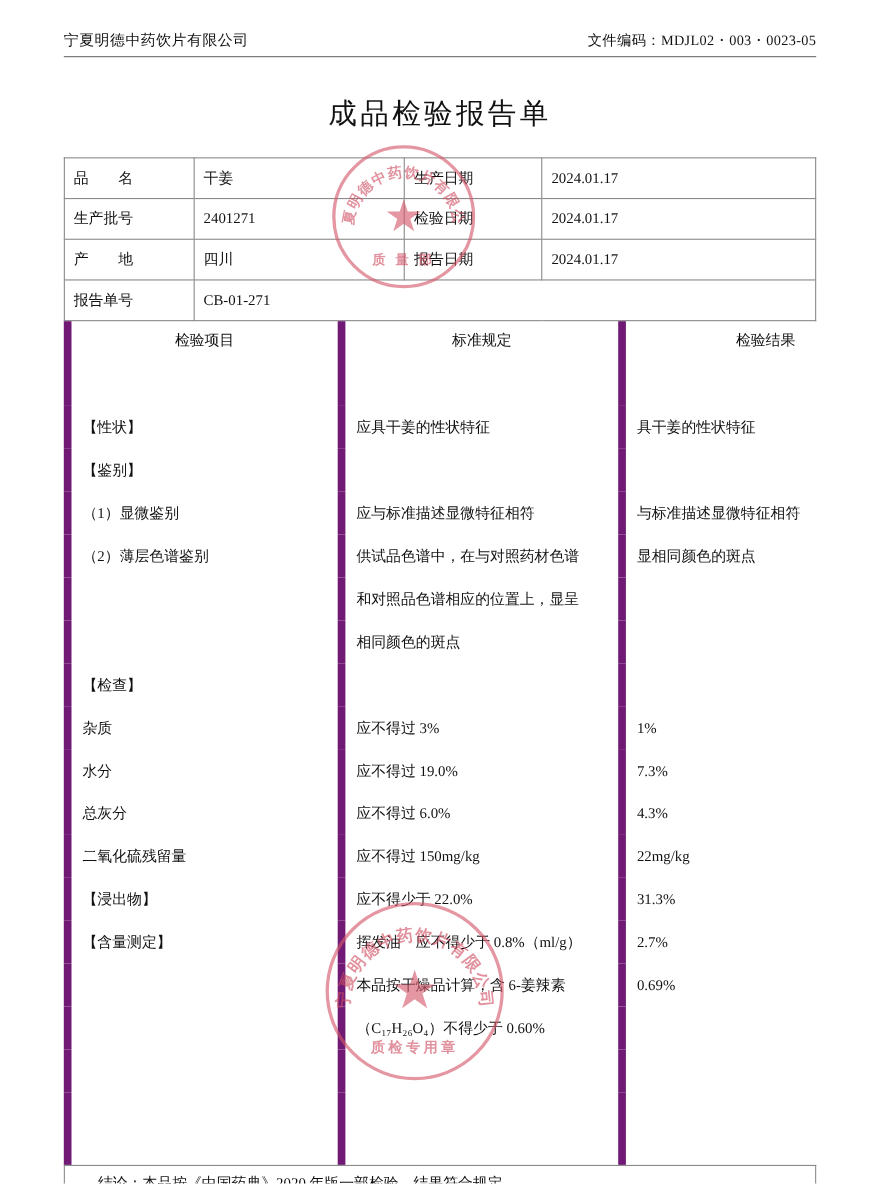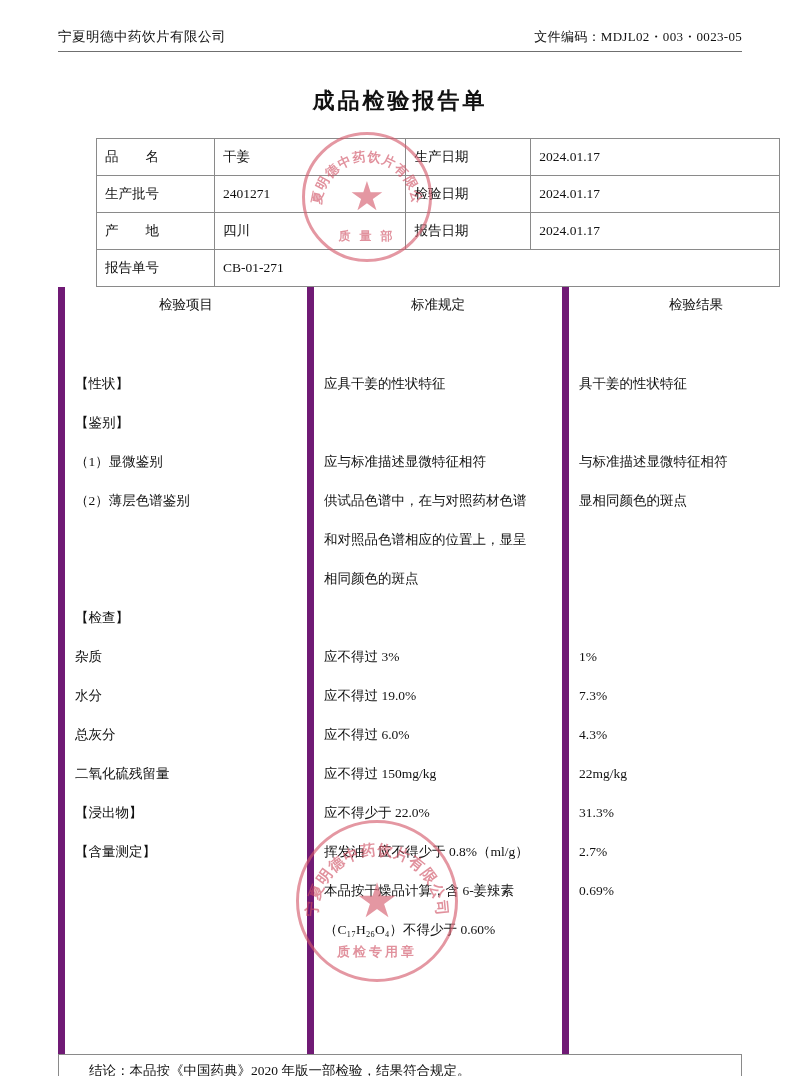--- a/index.html
+++ b/index.html
@@ -37,32 +37,31 @@
   .doc-no {
     letter-spacing: 0.3px;
     font-size: 13px;
   }
   .doc-no .code {
     font-family: Liberation Serif, serif;
   }
   
   .title {
     text-align: center;
-    font-size: 22px;
-    font-weight: bold;
+    font-size: 26px;
+    font-weight: normal;
     letter-spacing: 3px;
     margin: 34px 0 22px 0;
   }
   
   table.doc {
     width: 100%;
     border-collapse: collapse;
     font-size: 13.5px;
     table-layout: fixed;
-    margin-left: 38px;
   }
   table.doc td {
     border: 1px solid #8a8a8a;
     padding: 6px 8px;
     vertical-align: middle;
     height: 24px;
   }
   .lbl {
     width: 86px;
     text-align: left;

